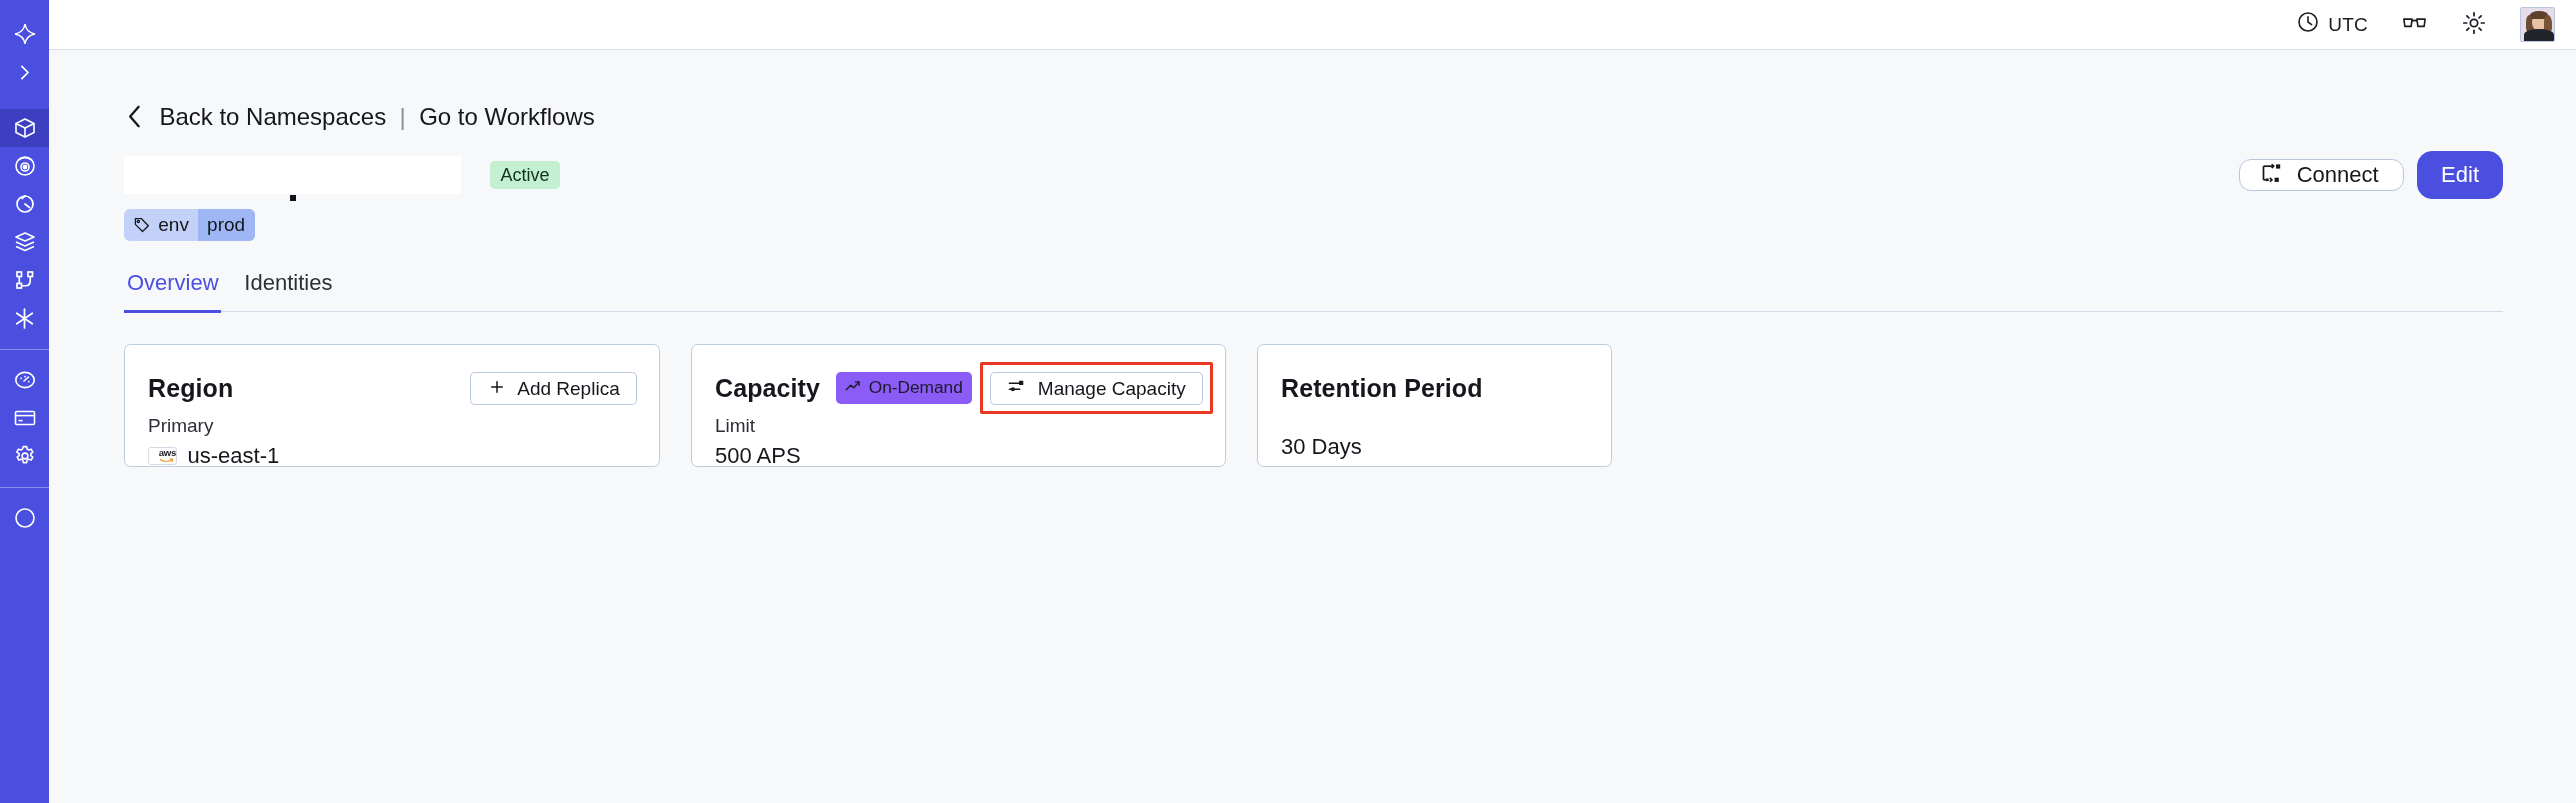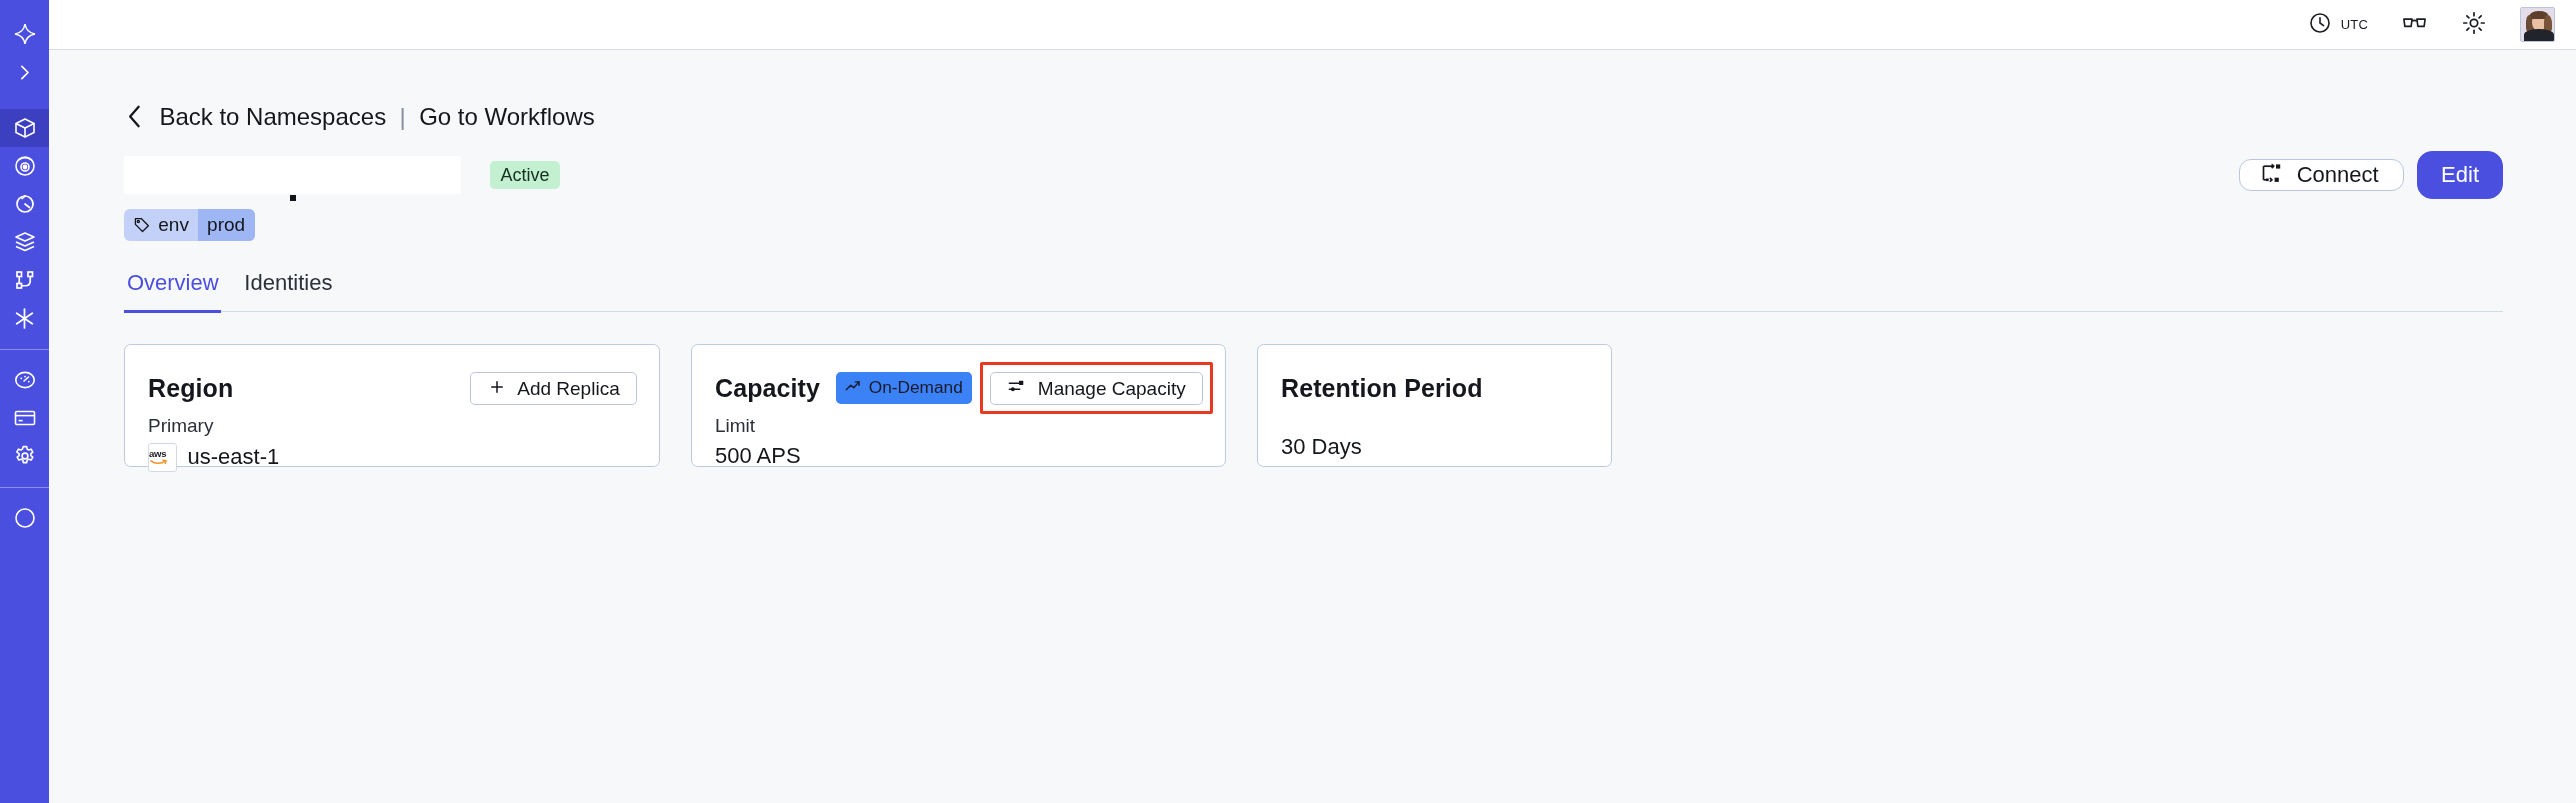--- a/index.html
+++ b/index.html
@@ -53,21 +53,21 @@
     border-bottom: 1px solid #d9dee8;
     display: flex;
     align-items: center;
     justify-content: flex-end;
     padding-right: 21px;
     gap: 33px;
     flex: 0 0 auto;
   }
   .tz {
     display: flex; align-items: center; gap: 8.6px;
-    font-size: 13px; color: #1b1d23; letter-spacing: 0.2px;
+    font-size: 19px; color: #1b1d23; letter-spacing: 0.2px;
   }
   .topicon { display: flex; align-items: center; justify-content: center; color: #1b1d23; }
   .avatar {
     width: 35px; height: 35px;
     border: 1.9px solid #b9c4e0;
     border-radius: 1.9px;
     background: #e4dce8;
     overflow: hidden;
     position: relative;
   }
@@ -217,21 +217,21 @@
     min-height: 40px;
   }
   .card-title {
     font-size: 25px;
     font-weight: 700;
     color: #15171c;
     letter-spacing: 0.1px;
   }
   .badge-ondemand {
     margin-left: 16.3px;
-    background: #3b82f6;
+    background: #8b5cf6;
     color: #1c1a2b;
     font-size: 17.3px;
     border-radius: 4.8px;
     padding: 4.8px 9.6px 5.8px 7.7px;
     display: inline-flex; align-items: center; gap: 6.7px;
     line-height: 1;
   }
   .card-head-btn { margin-left: auto; position: relative; }
   .btn-sm {
     display: inline-flex; align-items: center; justify-content: center;
@@ -260,26 +260,26 @@
     margin-top: 6.7px;
   }
   .card-val {
     font-size: 22px;
     color: #15171c;
     margin-top: 5.8px;
     display: flex; align-items: center; gap: 10.5px;
   }
   .card-val-big { font-size: 22px; margin-top: 26px; }
   .aws-logo {
-    width: 29px; height: 29px;
+    width: 29px; height: 18px;
     border: 1px solid #d3d9e4;
     border-radius: 2.9px;
     background: #fff;
     display: flex; flex-direction: column;
-    align-items: flex-start; justify-content: center;
+    align-items: flex-end; justify-content: center;
     gap: 1px;
     flex: 0 0 auto;
   }
   .aws-logo .aws-t {
     font-size: 9.6px; font-weight: 700; color: #1b1d23;
     letter-spacing: -0.3px; line-height: 1;
   }
 </style>
 </head>
 <body>

